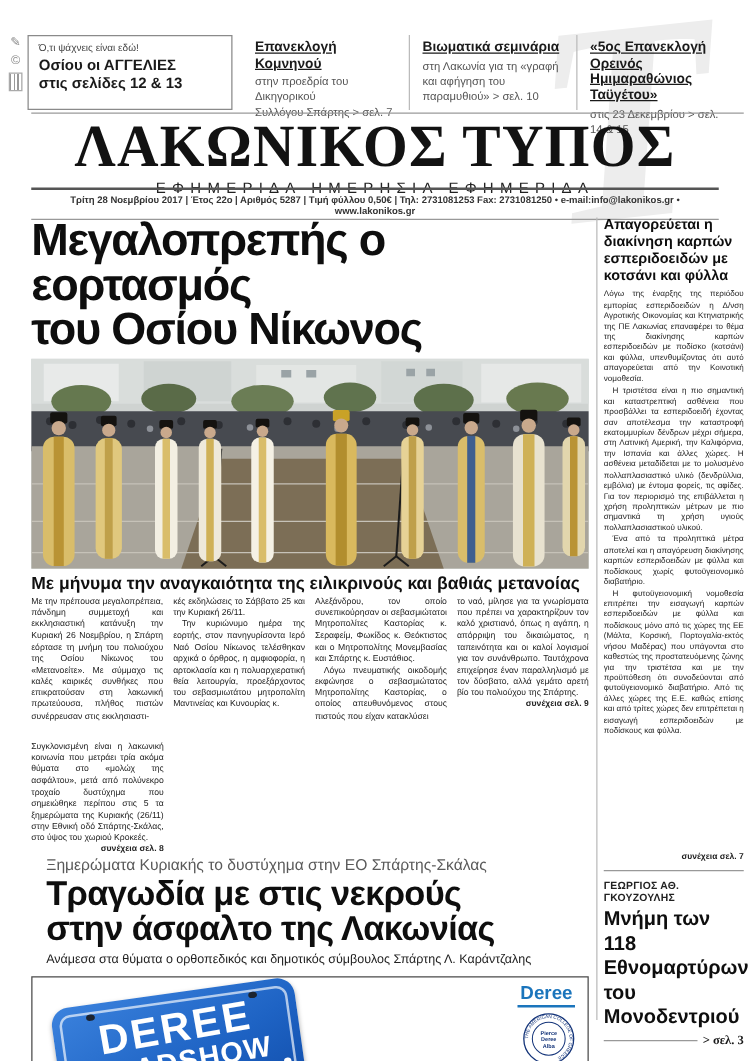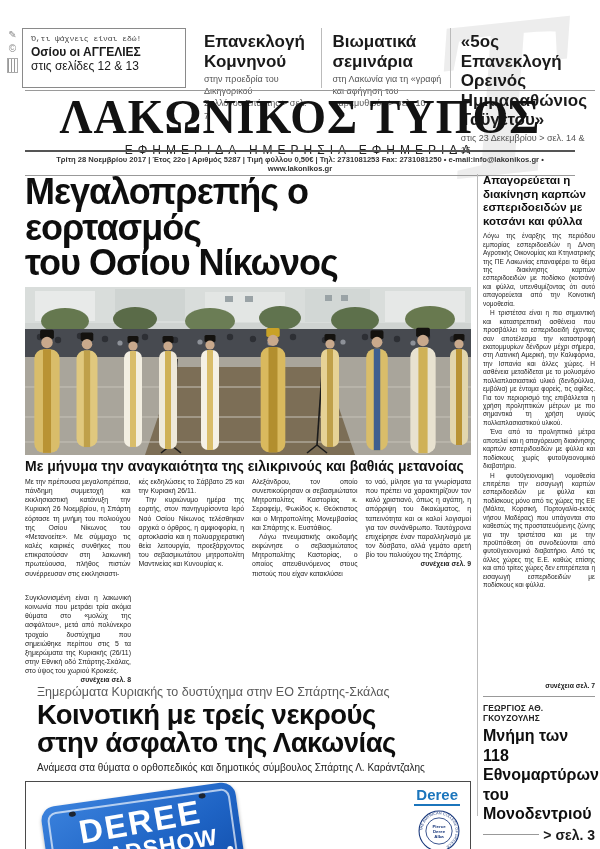--- a/index.html
+++ b/index.html
@@ -10,26 +10,26 @@
   .watermark{position:absolute;top:-36px;right:30px;z-index:0;
              font-family:"Liberation Serif", serif;font-style:italic;font-weight:bold;
              font-size:230px;color:#ededed;transform:rotate(-6deg);user-select:none;}
   
   .icon-rail{left:5px;top:30px;width:15px;display:flex;flex-direction:column;gap:4px;align-items:center;color:#8a8a8a;}
   .icon-rail .glyph{font-size:10px;line-height:1;}
   .barcode{width:9px;height:13px;background:repeating-linear-gradient(90deg,#999 0 1px,#fff 1px 3px);border:1px solid #aaa;}
   
   .teasers{left:22px;top:28px;width:573px;height:60px;display:flex;align-items:stretch;}
   .classifieds{border:1px solid #8a8a8a;width:146px;padding:5px 8px 4px;margin-right:8px;}
-  .classifieds .tag{font-size:8px;color:#444;font-family:Liberation Mono, monospace;}
+  .classifieds .tag{font-size:8px;color:#444;}
   .classifieds .b1{font-size:12px;font-weight:bold;margin-top:2px;}
-  .classifieds .b2{font-size:12px;font-weight:normal;}
+  .classifieds .b2{font-size:12px;font-weight:bold;}
   .teaser{padding:4px 8px 0 10px;flex:1;}
   .teaser.sep{border-left:1px solid #bbb;}
-  .teaser .t{font-size:17px;font-weight:bold;line-height:1.15;}
+  .teaser .t{font-size:11px;font-weight:bold;line-height:1.15;text-decoration:underline;}
   .teaser .s{font-size:9px;color:#555;line-height:1.35;margin-top:2px;}
   .strip-rule{left:25px;top:90px;width:570px;border-top:1px solid #9a9a9a;height:0;}
   
   .masthead{left:0;top:94px;width:600px;text-align:center;}
   .masthead .title{font-family:"Liberation Serif", serif;font-weight:bold;font-size:46px;
                    line-height:1;letter-spacing:1px;color:#121212;transform:scaleY(1.04);}
   .masthead .subtitle{font-size:12px;letter-spacing:5px;color:#222;margin-top:3px;}
   .dateline{left:25px;top:150px;width:550px;border-top:2px solid #555;border-bottom:1px solid #999;
             padding:3px 0 2px;text-align:center;font-size:7.6px;font-weight:bold;color:#333;}
   
@@ -70,21 +70,21 @@
   .h3{font-size:11.5px;font-weight:bold;line-height:1.18;color:#0e0e0e;}
   .sb-body{margin-top:4px;height:448px;overflow:hidden;font-size:6.5px;line-height:1.3;text-align:justify;color:#222;}
   .sb-body p{margin:0;}
   .sb-body p + p{text-indent:7px;margin-top:1px;}
   .sb-cont{font-weight:bold;font-size:6.8px;text-align:right;margin-top:2px;}
   .sb-hr{border:none;border-top:1px solid #999;margin:7px 0 6px;}
   .mem-author{font-size:8.3px;font-weight:bold;letter-spacing:.2px;color:#222;}
   .mem-title{font-size:16px;font-weight:bold;line-height:1.22;margin-top:3px;color:#0e0e0e;}
   .mem-ref{display:flex;align-items:center;gap:4px;margin-top:3px;}
   .mem-ref .line{flex:1;border-top:1px solid #999;}
-  .mem-ref .pg{font-size:14px;font-weight:bold;}
+  .mem-ref .pg{font-size:10px;font-weight:bold;font-family:Liberation Serif, serif;}
 </style>
 </head>
 <body>
 
 <div class="page">
 
   <div class="watermark">T</div>
 
   <div class="layer icon-rail">
     <span class="glyph">✎</span>
@@ -271,21 +271,21 @@
     </div>
 
     <div class="story2">
       <div class="story2-lead">
         <p style="margin:0">Συγκλονισμένη είναι η λακωνική κοινωνία που μετράει τρία ακόμα θύματα στο «μολώχ της ασφάλτου», μετά από πολύνεκρο τροχαίο δυστύχημα που σημειώθηκε περίπου στις 5 τα ξημερώματα της Κυριακής (26/11) στην Εθνική οδό Σπάρτης-Σκάλας, στο ύψος του χωριού Κροκεές.</p>
         <span class="cont">συνέχεια σελ. 8</span>
       </div>
       <div class="story2-main">
         <div class="kicker">Ξημερώματα Κυριακής το δυστύχημα στην ΕΟ Σπάρτης-Σκάλας</div>
         <div class="h2">
-          <span>Κοινοτική με τρείς νεκρούς</span><br>
+          <span>Τραγωδία με στις νεκρούς</span><br>
           <span>στην άσφαλτο της Λακωνίας</span>
         </div>
         <div class="subhead2">Ανάμεσα στα θύματα ο ορθοπεδικός και δημοτικός σύμβουλος Σπάρτης Λ. Καράντζαλης</div>
       </div>
     </div>
 
     <div class="adbox">
       <div class="plate">
         <div class="inner"></div>
         <div class="screw" style="left:28px;top:8px;"></div>

